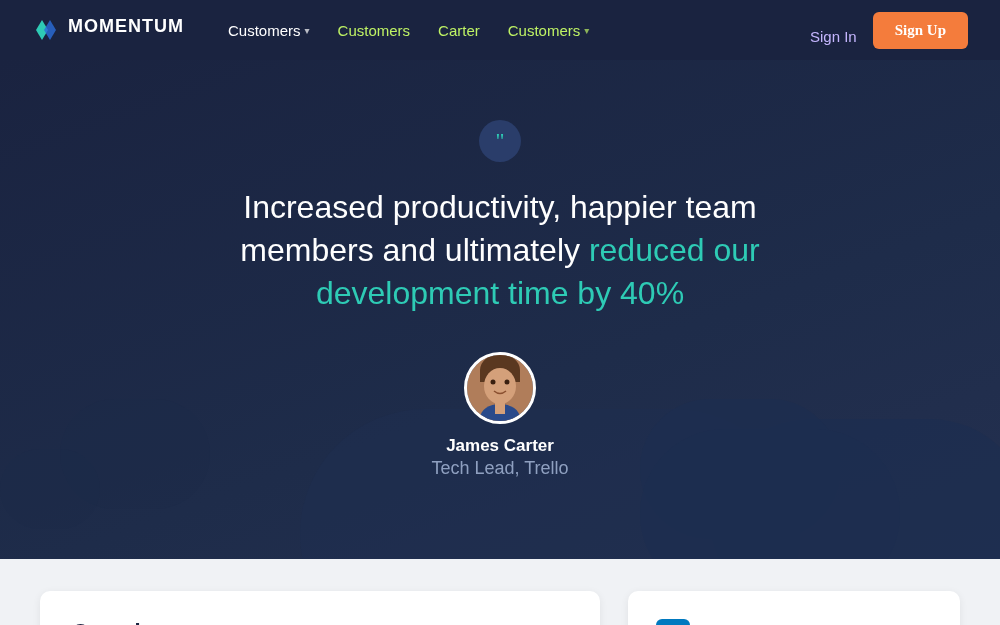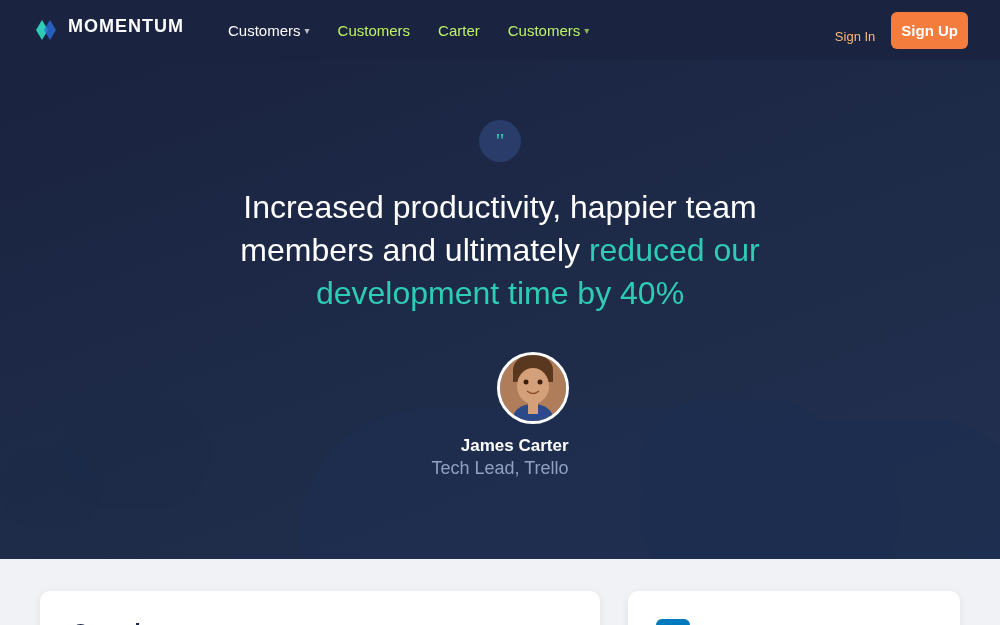--- a/index.html
+++ b/index.html
@@ -25,24 +25,24 @@
       display: flex; align-items: center; gap: 4px; flex: 1;
     }
     .nav-item {
       color: #bef264; font-size: 15px; padding: 8px 12px;
       cursor: pointer; display: flex; align-items: center; gap: 4px;
       border-radius: 4px; text-decoration: none;
     }
     .nav-item.active { color: #fff; }
     .chevron { font-size: 10px; opacity: 0.7; }
     .nav-right { display: flex; align-items: center; gap: 16px; margin-left: auto; }
-    .sign-in { color: #fdba74; font-size: 13px; cursor: pointer; margin-top: 12px; }
+    .sign-in { color: #c4b5fd; font-size: 15px; cursor: pointer; margin-top: 12px; }
     .sign-up {
       background: #f47c3c; color: #fff; font-size: 15px; font-weight: 600;
-      padding: 10px 10px; border-radius: 6px; cursor: pointer; border: none;
+      padding: 10px 22px; border-radius: 6px; cursor: pointer; border: none; font-family: Liberation Serif, serif;
     }
 
     
     .hero {
       background: linear-gradient(160deg, #1a2340 0%, #1e2c4a 60%, #243050 100%);
       padding: 60px 40px 80px;
       position: relative; overflow: hidden;
       min-height: 390px;
       display: flex; flex-direction: column; align-items: center;
     }
@@ -65,21 +65,21 @@
     .quote-mark { color: #2ecbb5; font-size: 22px; line-height: 1; font-family: Georgia, serif; }
 
     .hero-text {
       text-align: center; z-index: 2; max-width: 560px;
       font-size: 32px; line-height: 1.35; font-weight: 400;
     }
     .hero-text .white { color: #ffffff; }
     .hero-text .teal { color: #2ecbb5; }
 
     .attribution {
-      z-index: 2; margin-top: 36px; display: flex; flex-direction: column; align-items: flex-end;
+      z-index: 2; margin-top: 36px; display: flex; flex-direction: column; align-items: center;
     }
     .avatar {
       width: 72px; height: 72px; border-radius: 50%;
       background: linear-gradient(135deg, #8fabc7, #5e7a96);
       border: 3px solid #fff;
       margin-bottom: 12px;
       overflow: hidden; display: flex; align-items: center; justify-content: center;
     }
     
     .person-name { color: #fff; font-weight: 700; font-size: 17px; }

